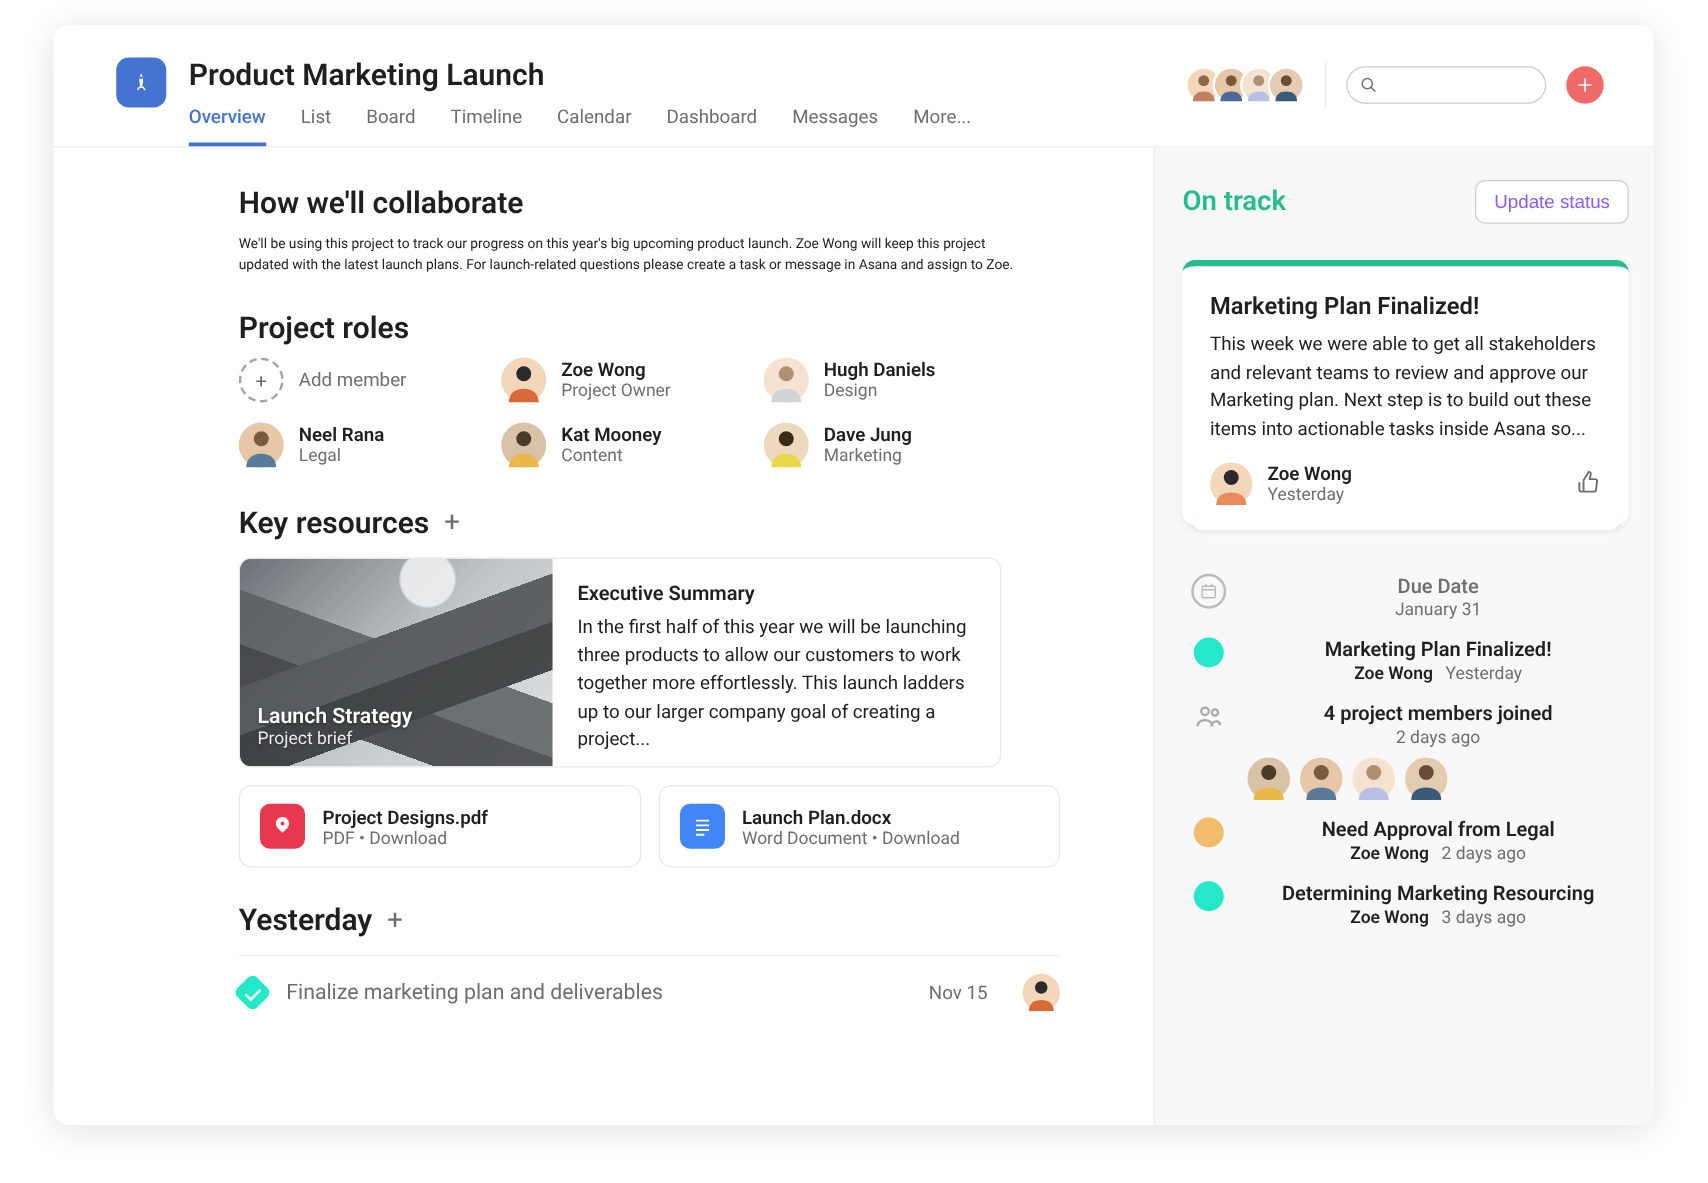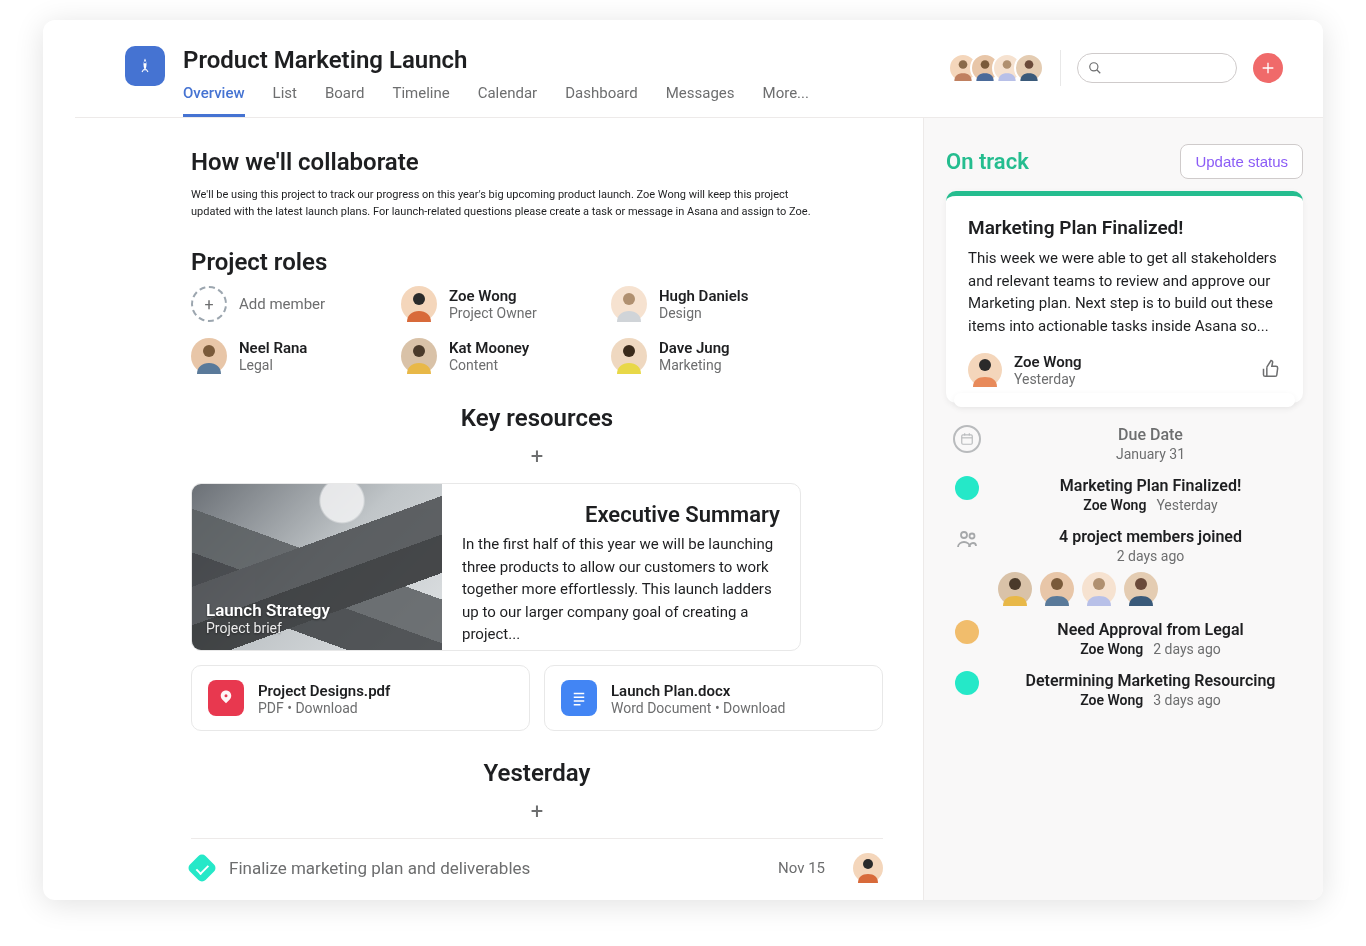--- a/index.html
+++ b/index.html
@@ -22,21 +22,20 @@
     display: flex;
     flex-direction: column;
   }
   
   .header {
     display: flex;
     align-items: flex-start;
     padding: 26px 40px 0 50px;
     gap: 18px;
     border-bottom: 1px solid #edeae9;
-    margin-left: 32px;
   }
   .project-icon {
     width: 40px; height: 40px;
     background: #4573d2;
     border-radius: 10px;
     display: flex; align-items: center; justify-content: center;
     color: #fff;
     flex-shrink: 0;
   }
   .header-main { flex: 1; }
@@ -102,21 +101,21 @@
   .role { display: flex; align-items: center; gap: 12px; }
   .role-avatar {
     width: 36px; height: 36px; border-radius: 50%;
     display: flex; align-items: center; justify-content: center;
     flex-shrink:0;
   }
   .role-avatar.dashed { border: 2px dashed #9ca6af; color:#6d6e6f; background:transparent;}
   .role-name { font-size: 15px; font-weight: 600; }
   .role-sub { font-size: 14px; color: #6d6e6f; }
   
-  .section-row { display:flex; align-items:center; gap:12px; margin-bottom:14px;flex-direction:column; }
+  .section-row { display:flex; align-items:center; gap:12px; margin-bottom:14px; }
   .add-icon-inline { color:#6d6e6f; font-size:22px; cursor:pointer; }
   .brief-card {
     display:flex; border:1px solid #e8e8e8; border-radius:10px; overflow:hidden;
     width: 610px; height: 168px; margin-bottom:14px;
   }
   .brief-image {
     width: 250px;
     background: linear-gradient(135deg, #6b7076 0%, #c0c5c8 50%, #e0e3e5 100%);
     position:relative; color:#fff;
     display:flex; flex-direction:column; justify-content:flex-end;
@@ -127,21 +126,21 @@
     background:
      radial-gradient(circle at 60% 10%, #f2f3f4 0 10%, transparent 11%),
      linear-gradient(160deg, transparent 40%, #4a4d50 40% 55%, #2d2f31 55% 70%, transparent 70%),
      linear-gradient(200deg, transparent 45%, #5a5e61 45% 62%, #3b3e41 62% 78%, transparent 78%);
     opacity:0.85;
   }
   .brief-image > * { position:relative; z-index:1; text-shadow:0 1px 2px rgba(0,0,0,0.5);}
   .brief-title-img{ font-size:17px; font-weight:600;}
   .brief-sub-img{ font-size:14px; opacity:0.9;}
   .brief-body { flex:1; padding:18px 20px; }
-  .brief-body-title { font-size:22px; font-weight:600; margin-bottom:6px;text-align:right;}
+  .brief-body-title { font-size:16px; font-weight:600; margin-bottom:6px;}
   .brief-body-text { font-size:15px; line-height:1.5; color:#1e1f21; }
   .files-row { display:flex; gap:14px; margin-bottom:28px;}
   .file-card {
     flex:1 1 0; border:1px solid #e8e8e8; border-radius:10px;
     display:flex; align-items:flex-end; gap:14px; padding:14px 16px;
     cursor:pointer;
   }
   .file-icon {
     width:36px; height:36px; border-radius:8px;
     display:flex; align-items:center; justify-content:center; color:#fff;
@@ -164,21 +163,21 @@
     border-right:2px solid #fff;border-bottom:2px solid #fff;
     transform:rotate(0deg);
   }
   .milestone-text{ flex:1; font-size:17px; color:#6d6e6f;}
   .milestone-date{ font-size:15px; color:#6d6e6f; margin-right:12px;}
   .milestone-avatar{ width:30px;height:30px;border-radius:50%; }
   
   .side {
     width: 400px; background:#f9f8f8; border-left:1px solid #edeae9;
     padding: 26px 20px 0 22px;
-    display:flex; flex-direction:column; gap:12px;
+    display:flex; flex-direction:column; gap:29px;margin-left:35px;
   }
   .status-row{ display:flex; justify-content:space-between; align-items:center;}
   .status-label{ font-size:22px; font-weight:600; color:#25bd8f;}
   .status-btn{
     border:1px solid #cfcbcb; background:#fff; border-radius:8px;
     padding:8px 14px; font-size:15px; cursor:pointer; color:#8b5cf6;
   }
   .update-card{
     background:#fff; border-radius:10px; border-top:5px solid #25bd8f;
     padding:20px 22px 16px;

